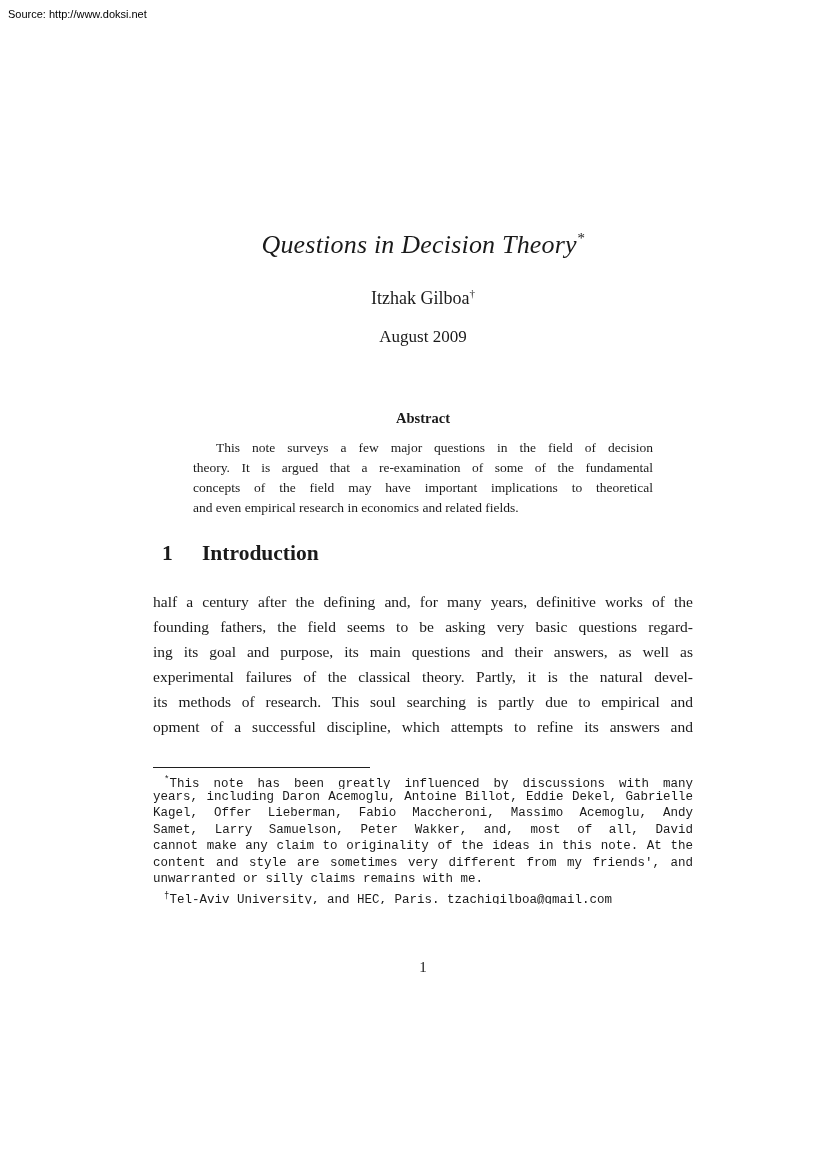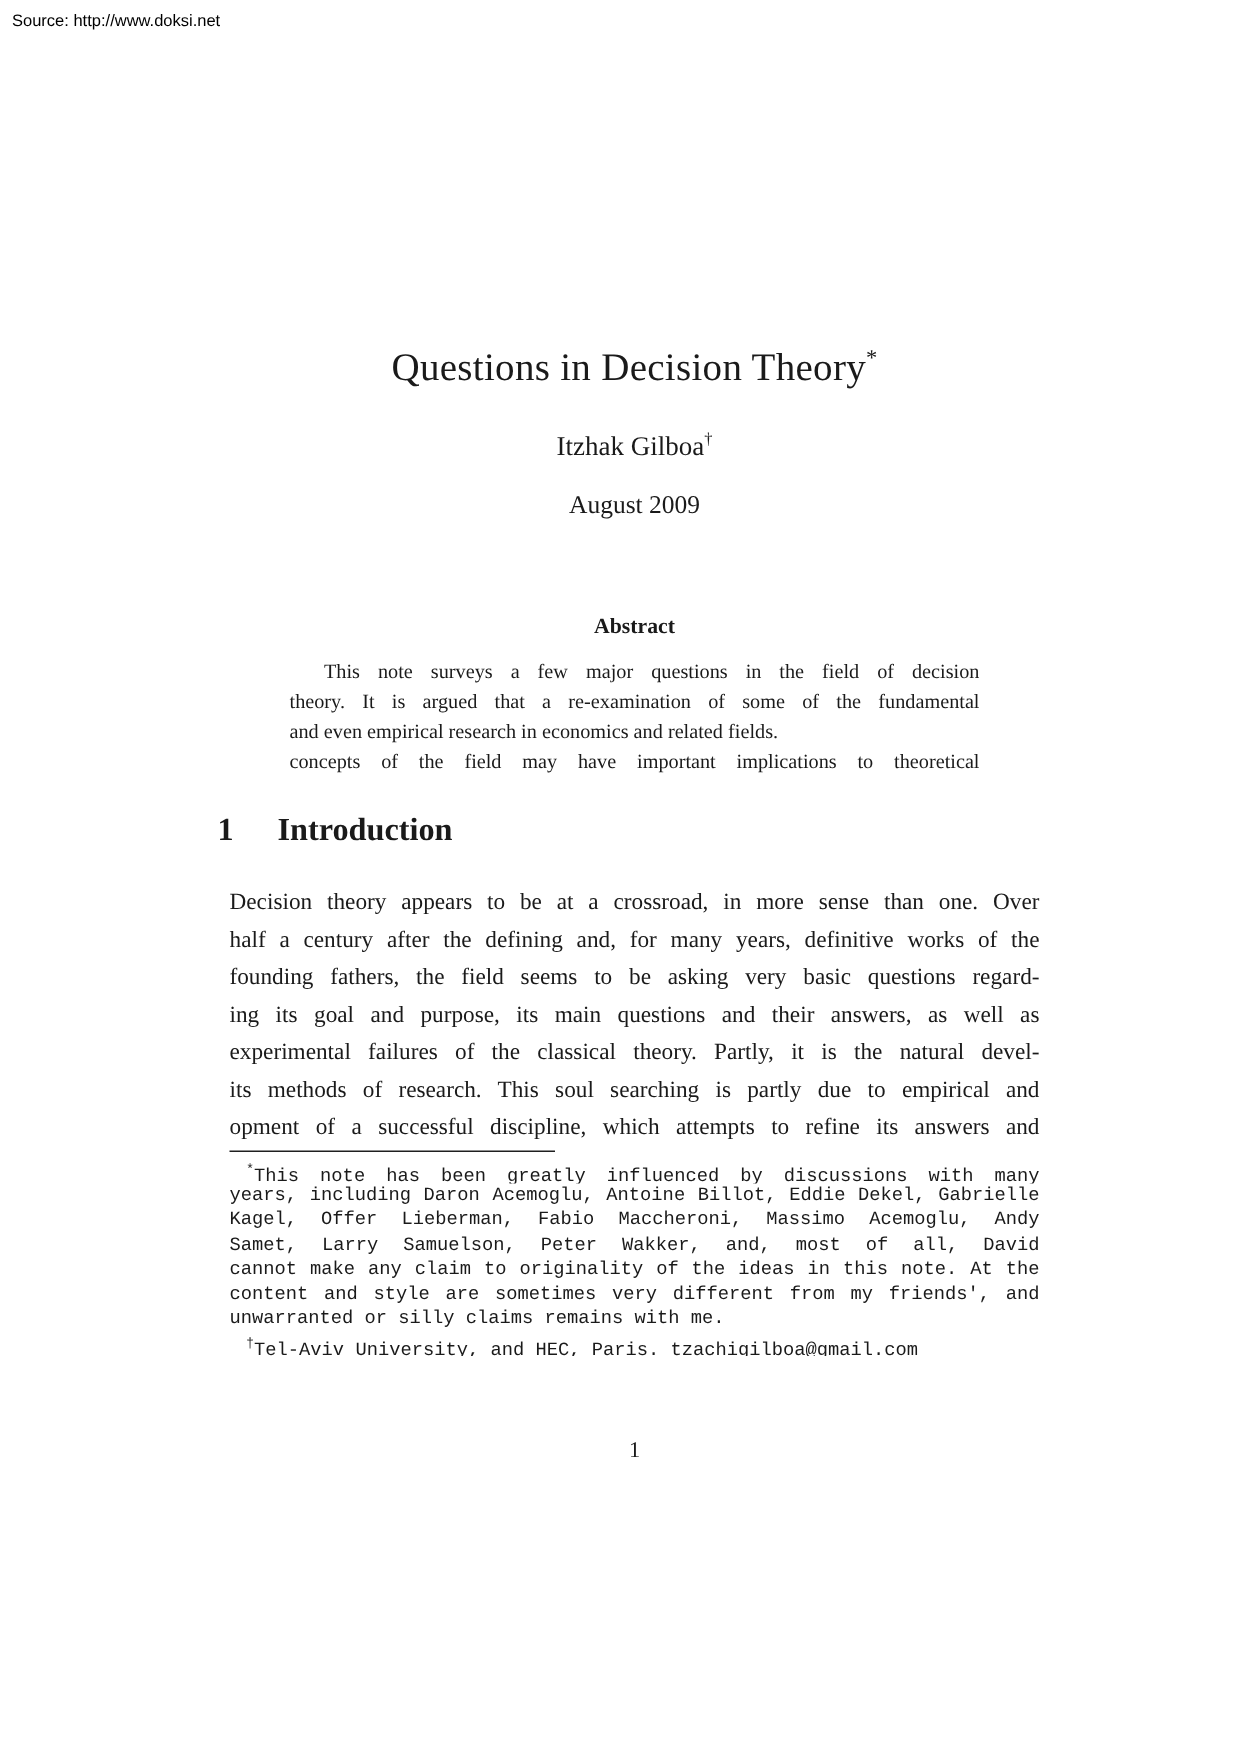--- a/index.html
+++ b/index.html
@@ -14,34 +14,34 @@
     margin:0 auto;
   }
   .source-line {
     position:absolute; left:8px; top:8px;
     font-family:"Liberation Sans", sans-serif;
     font-size:11px; color:#000000;
   }
   .centered-col {
     position:absolute; left:153px; width:540px; text-align:center;
   }
-  .paper-title { top:230px; font-size:26px; letter-spacing:0.2px; }
+  .paper-title { top:230px; font-size:26px; letter-spacing:0.2px;font-style:italic; }
   .paper-title sup { font-size:15px; }
   .paper-author { top:287px; font-size:18px; }
   .paper-author sup { font-size:11px; }
   .paper-date { top:327px; font-size:17px; }
   .abstract-heading { top:410px; font-size:14.5px; font-weight:bold; }
   .abstract {
     position:absolute; left:193px; width:460px; top:438px;
     font-size:13.5px; line-height:20px;
   }
   .abstract .ln { height:20px; }
   .abs-first { text-indent:23px; }
   .section-heading {
-    position:absolute; left:145px; top:541px;
+    position:absolute; left:162px; top:541px;
     font-size:21.5px; font-weight:bold;
   }
   .sec-num { display:inline-block; width:40px; }
   .body-par {
     position:absolute; left:153px; width:540px; top:589px;
     font-size:15.5px; line-height:25px;
   }
   .body-par .ln { height:25px; }
   .fn-rule {
     position:absolute; left:153px; top:767px;
@@ -72,28 +72,27 @@
 
   <div class="centered-col paper-author"><span>Itzhak Gilboa</span><sup>†</sup></div>
 
   <div class="centered-col paper-date">August 2009</div>
 
   <div class="centered-col abstract-heading">Abstract</div>
 
   <div class="abstract">
     <div class="ln jl abs-first">This note surveys a few major questions in the field of decision</div>
     <div class="ln jl">theory. It is argued that a re-examination of some of the fundamental</div>
+    <div class="ln jl">concepts of the field may have important implications to theoretical</div>
     <div class="ln nl">and even empirical research in economics and related fields.</div>
-    <div class="ln jl">concepts of the field may have important implications to theoretical</div>
   </div>
 
   <div class="section-heading"><span class="sec-num">1</span><span>Introduction</span></div>
 
   <div class="body-par">
-    <div class="ln jl">Decision theory appears to be at a crossroad, in more sense than one. Over</div>
     <div class="ln jl">half a century after the defining and, for many years, definitive works of the</div>
     <div class="ln jl">founding fathers, the field seems to be asking very basic questions regard-</div>
     <div class="ln jl">ing its goal and purpose, its main questions and their answers, as well as</div>
     <div class="ln jl">experimental failures of the classical theory. Partly, it is the natural devel-</div>
     <div class="ln jl">its methods of research. This soul searching is partly due to empirical and</div>
     <div class="ln jl">opment of a successful discipline, which attempts to refine its answers and</div>
   </div>
 
   <div class="fn-rule"></div>
 

